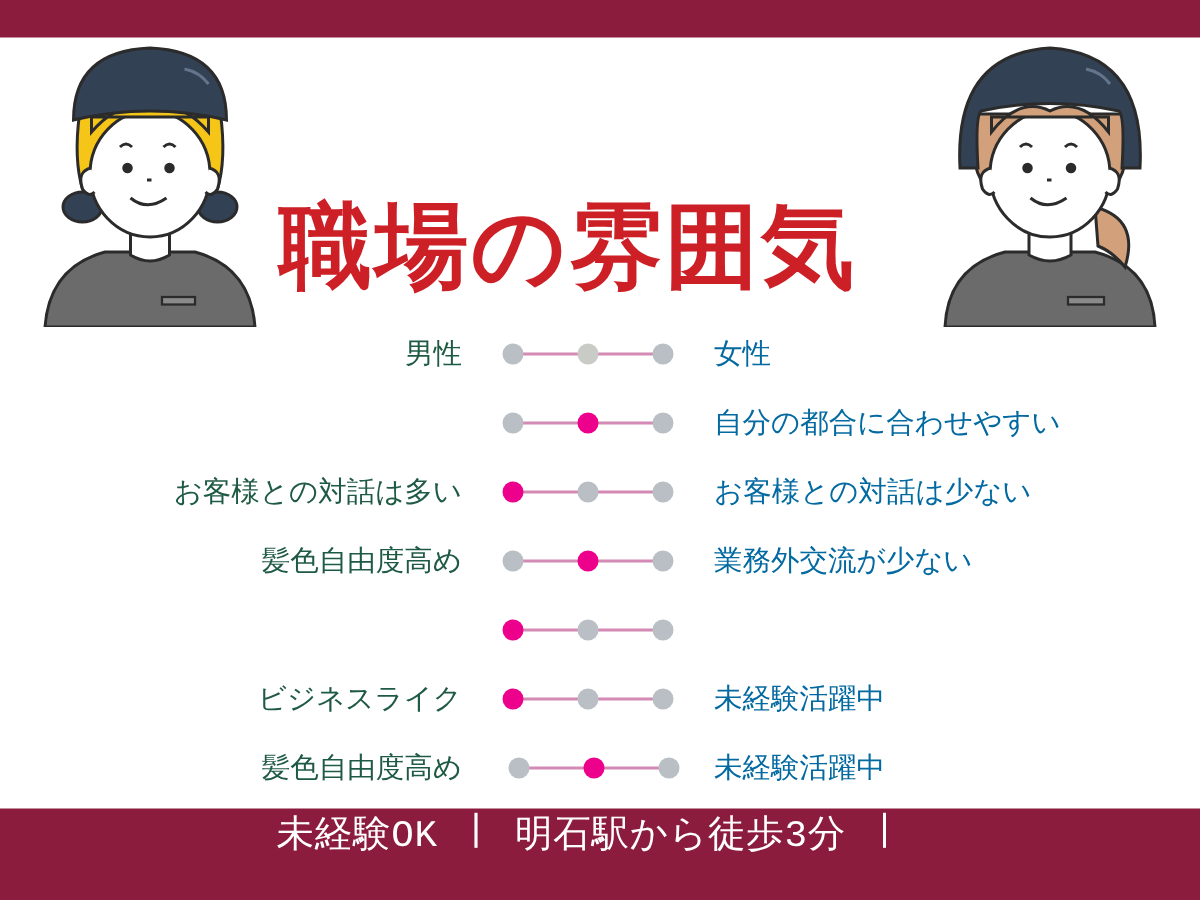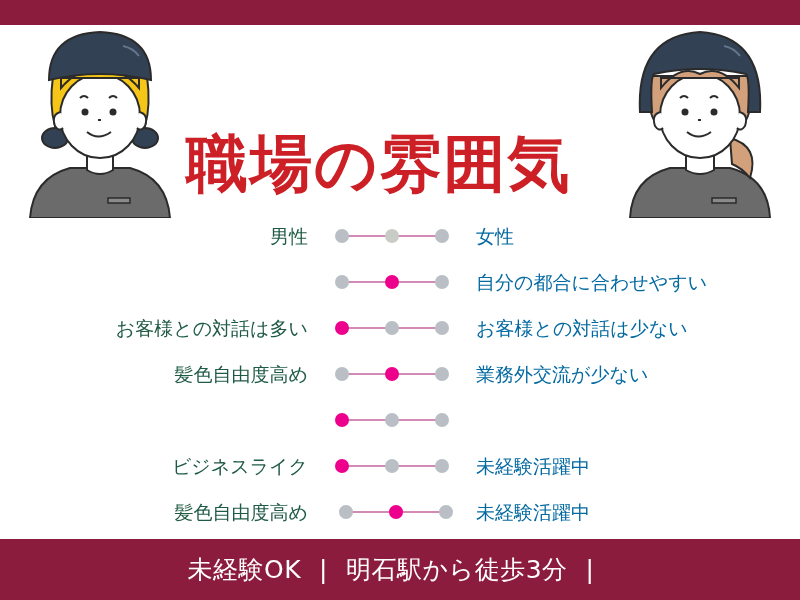--- a/index.html
+++ b/index.html
@@ -4,22 +4,22 @@
   <style>
     html, body { margin: 0; padding: 0; }
     body {
       width: 800px; height: 600px; position: relative; overflow: hidden;
       background: #ffffff;
       font-family: "DejaVu Sans", "Liberation Sans", sans-serif;
     }
     .top-bar { position: absolute; left: 0; top: 0; width: 800px; height: 25px; background: #8c1c3e; }
     .bottom-bar {
       position: absolute; left: 0; top: 539px; width: 800px; height: 61px; background: #8c1c3e;
-      display: flex; align-items: center; justify-content: center;
-      color: #ffffff; font-size: 25px; letter-spacing: 0.5px;
+      display: flex; align-items: flex-start; justify-content: center;
+      color: #ffffff; font-size: 25px; letter-spacing: 0.5px; font-family: Liberation Mono, monospace;
     }
     .bottom-bar .sep { margin: 0 18px; font-weight: normal; }
     .title {
       position: absolute; left: 186px; top: 82px; width: 430px; text-align: left;
       color: #cc1f26; font-size: 62px; font-weight: bold; letter-spacing: 2px;
       line-height: 80px;
     }
     .avatar { position: absolute; }
     .avatar-left { left: 25px; top: 28px; width: 150px; height: 190px; }
     .avatar-right { left: 620px; top: 28px; width: 160px; height: 190px; }

